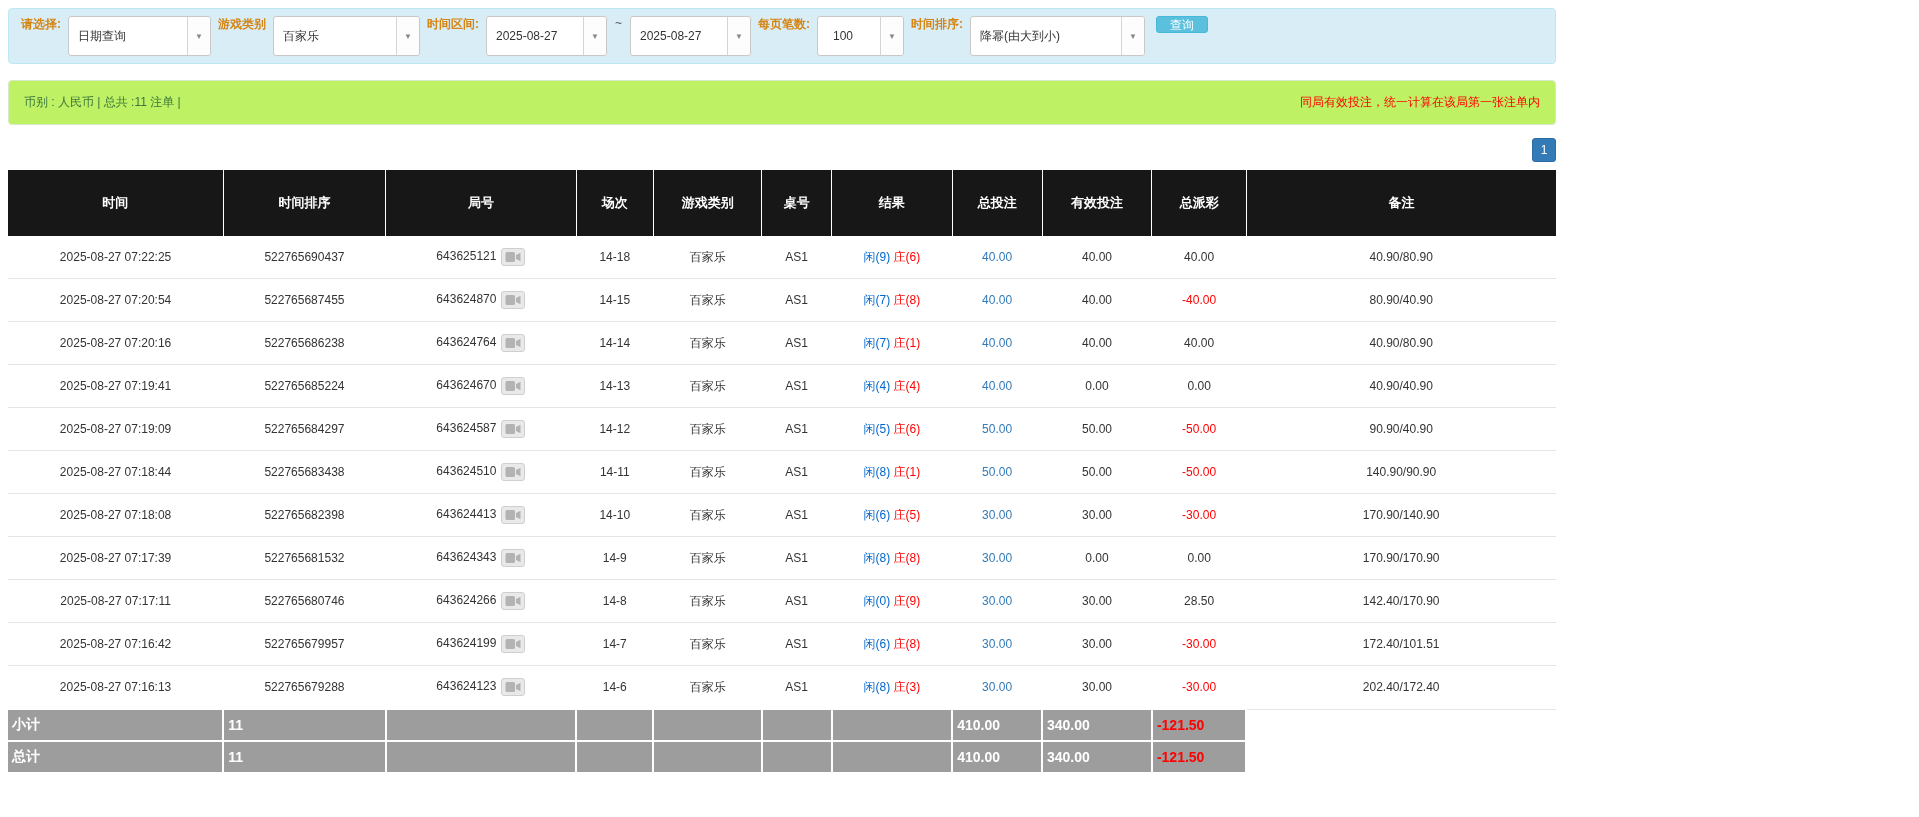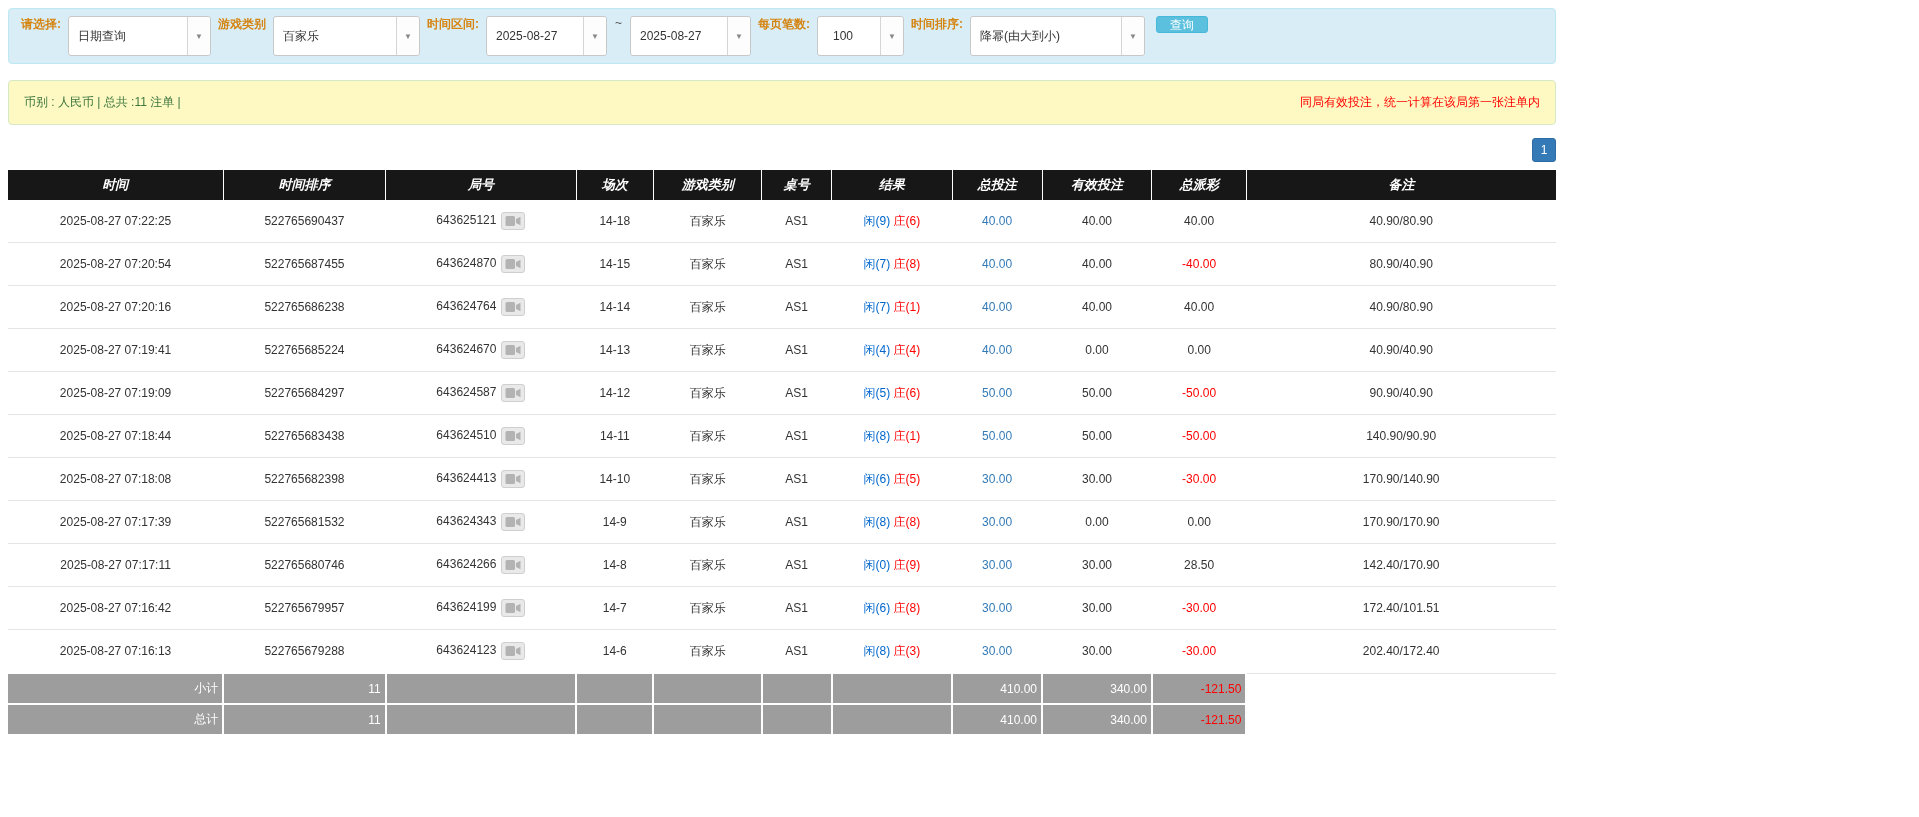--- a/index.html
+++ b/index.html
@@ -68,21 +68,21 @@
     padding: 0 13px;
     border-radius: 3px;
     cursor: pointer;
     margin-left: 4px;
     font-family: inherit;
   }
 
   
   .summary-bar {
     margin-top: 16px;
-    background: #fef9c3;
+    background: #bef264;
     border: 1px solid #d6e9c6;
     border-radius: 4px;
     padding: 13px 15px;
     display: flex;
     justify-content: space-between;
     align-items: center;
   }
   .summary-left { color: #3c763d; font-size: 12px; }
   .summary-right { color: #ff0000; font-size: 12px; }
 
@@ -102,24 +102,23 @@
     cursor: pointer;
   }
 
   
   table { width: 100%; border-collapse: collapse; table-layout: fixed; }
   thead th {
     background: #171717;
     color: #fff;
     font-weight: bold;
     font-size: 13px;
-    padding: 6px 4px;
+    padding: 24px 4px;
     text-align: center;
     border-right: 1px solid #fff;
-    font-style: italic;
   }
   thead th:last-child { border-right: none; }
   tbody td {
     padding: 12px 4px;
     text-align: center;
     font-size: 12px;
     color: #333;
     border-bottom: 1px solid #e5e5e5;
     background: #fff;
     overflow: hidden;
@@ -139,23 +138,23 @@
     border: 1px solid #cfcfcf;
     border-radius: 3px;
     vertical-align: middle;
     margin-left: 5px;
     cursor: pointer;
   }
 
   tfoot td {
     background: #9d9d9d;
     color: #fff;
-    font-weight: normal;
-    font-size: 12px;
-    text-align: right;
+    font-weight: bold;
+    font-size: 14px;
+    text-align: left;
     padding: 6px 4px;
     border: 2px solid #fff;
   }
   tfoot td:first-child { border-left: none; }
   tfoot td.footer-remark { background: #fff; border: none; }
   tfoot td.neg { color: #ff0000; }
 </style>
 </head>
 <body>
 

